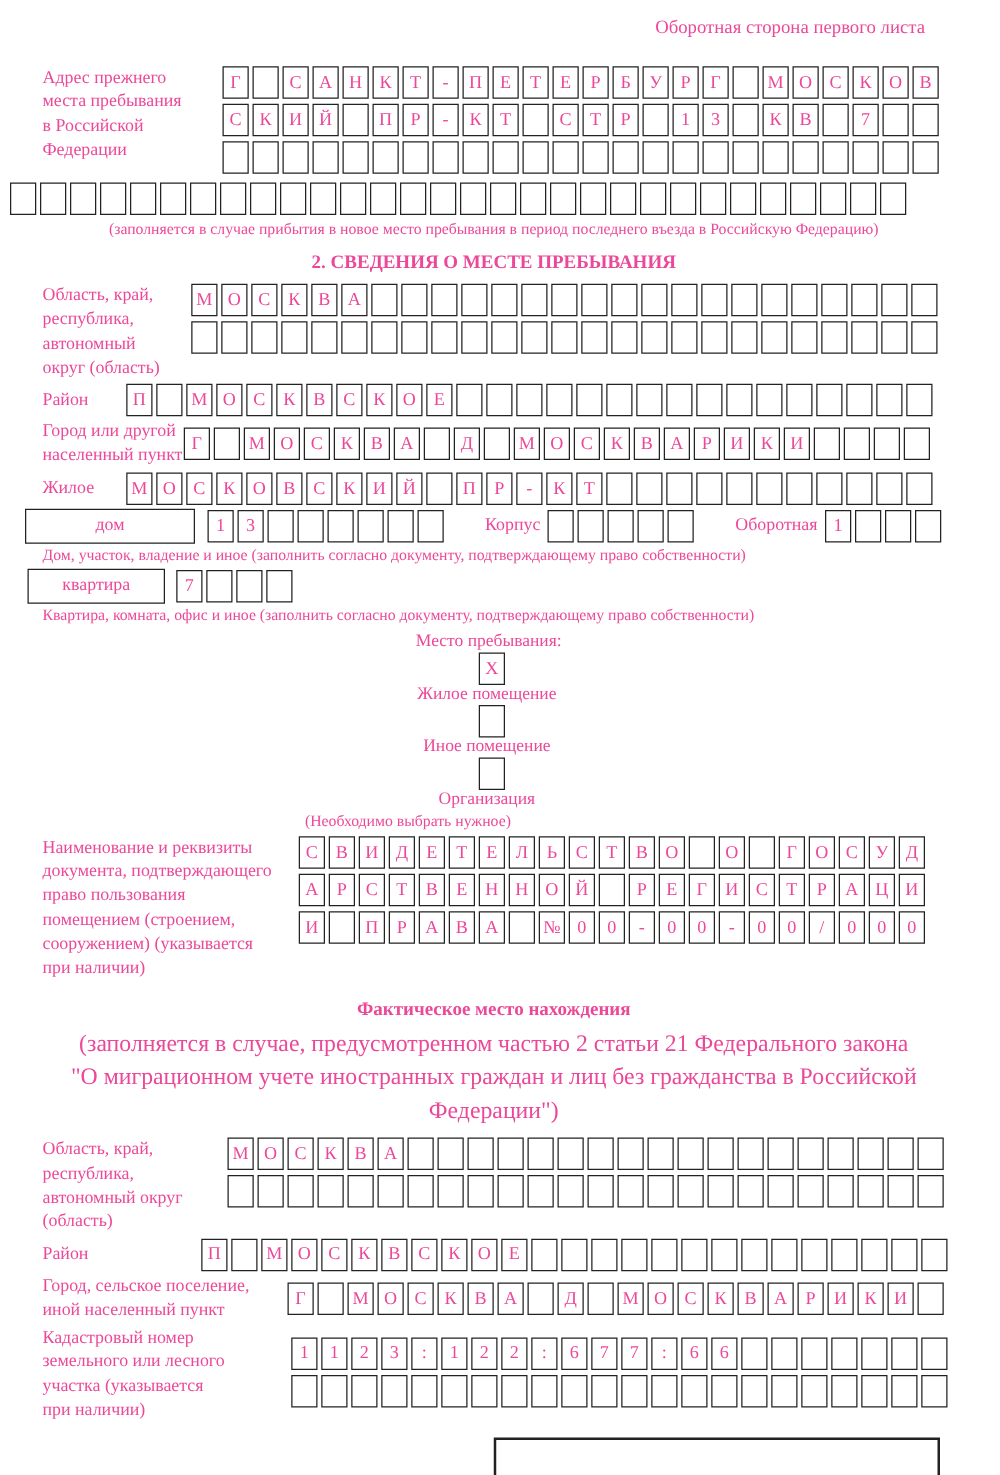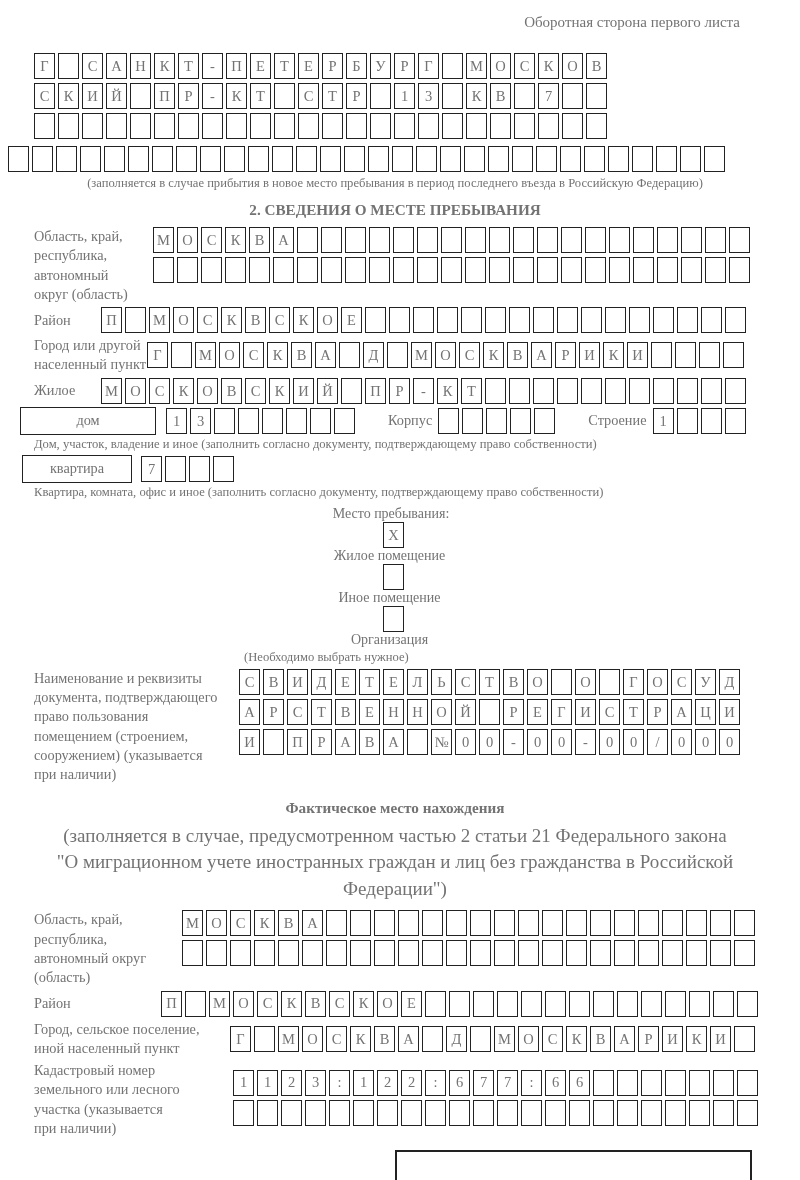--- a/index.html
+++ b/index.html
@@ -1,21 +1,21 @@
 <!DOCTYPE html>
 <html><head>
 <meta charset="utf-8">
 <style>
   html,body { margin:0; padding:0; background:#ffffff; }
   body { width:800px; height:1180px; overflow:hidden; }
   .page {
     box-sizing:border-box; width:800px; height:1180px;
     padding:14px 44px 0 34px; position:relative;
     font-family:"Liberation Serif","DejaVu Serif",serif;
-    color:#737373; font-size:14px;
+    color:#ec4899; font-size:14px;
   }
   .hdr-note { text-align:right; padding-right:16px; font-size:15px; }
 
   .field { display:flex; margin-bottom:3px; }
   .field.v-center { align-items:center; }
   .flabel { white-space:pre-line; line-height:1.35; font-size:14.3px; flex:0 0 auto; }
   .rows > .cellrow { margin-bottom:4px; }
   .cellrow { display:flex; }
   .cell {
     box-sizing:border-box; flex:0 0 auto;
@@ -69,20 +69,24 @@
   }
 </style>
 </head>
 <body>
 
 <div class="page">
 
   <div class="hdr-note">Оборотная сторона первого листа</div>
 
   <div class="field prev-block">
+    <div class="flabel w-prev-label">Адрес прежнего
+места пребывания
+в Российской
+Федерации</div>
     <div class="rows">
       <div class="cellrow">
           <span class="cell">Г</span>
           <span class="cell"></span>
           <span class="cell">С</span>
           <span class="cell">А</span>
           <span class="cell">Н</span>
           <span class="cell">К</span>
           <span class="cell">Т</span>
           <span class="cell">-</span>
@@ -367,21 +371,21 @@
         <span class="cell"></span>
       </div>
     <span class="inline-lbl">Корпус</span>
     <div class="cellrow">
         <span class="cell"></span>
         <span class="cell"></span>
         <span class="cell"></span>
         <span class="cell"></span>
         <span class="cell"></span>
       </div>
-    <span class="inline-lbl">Строение</span>
+    <span class="inline-lbl">Оборотная</span>
     <div class="cellrow">
         <span class="cell">1</span>
         <span class="cell"></span>
         <span class="cell"></span>
         <span class="cell"></span>
       </div>
   </div>
   <div class="caption-left">Дом, участок, владение и иное (заполнить согласно документу, подтверждающему право собственности)</div>
 
   <div class="apt-row">

